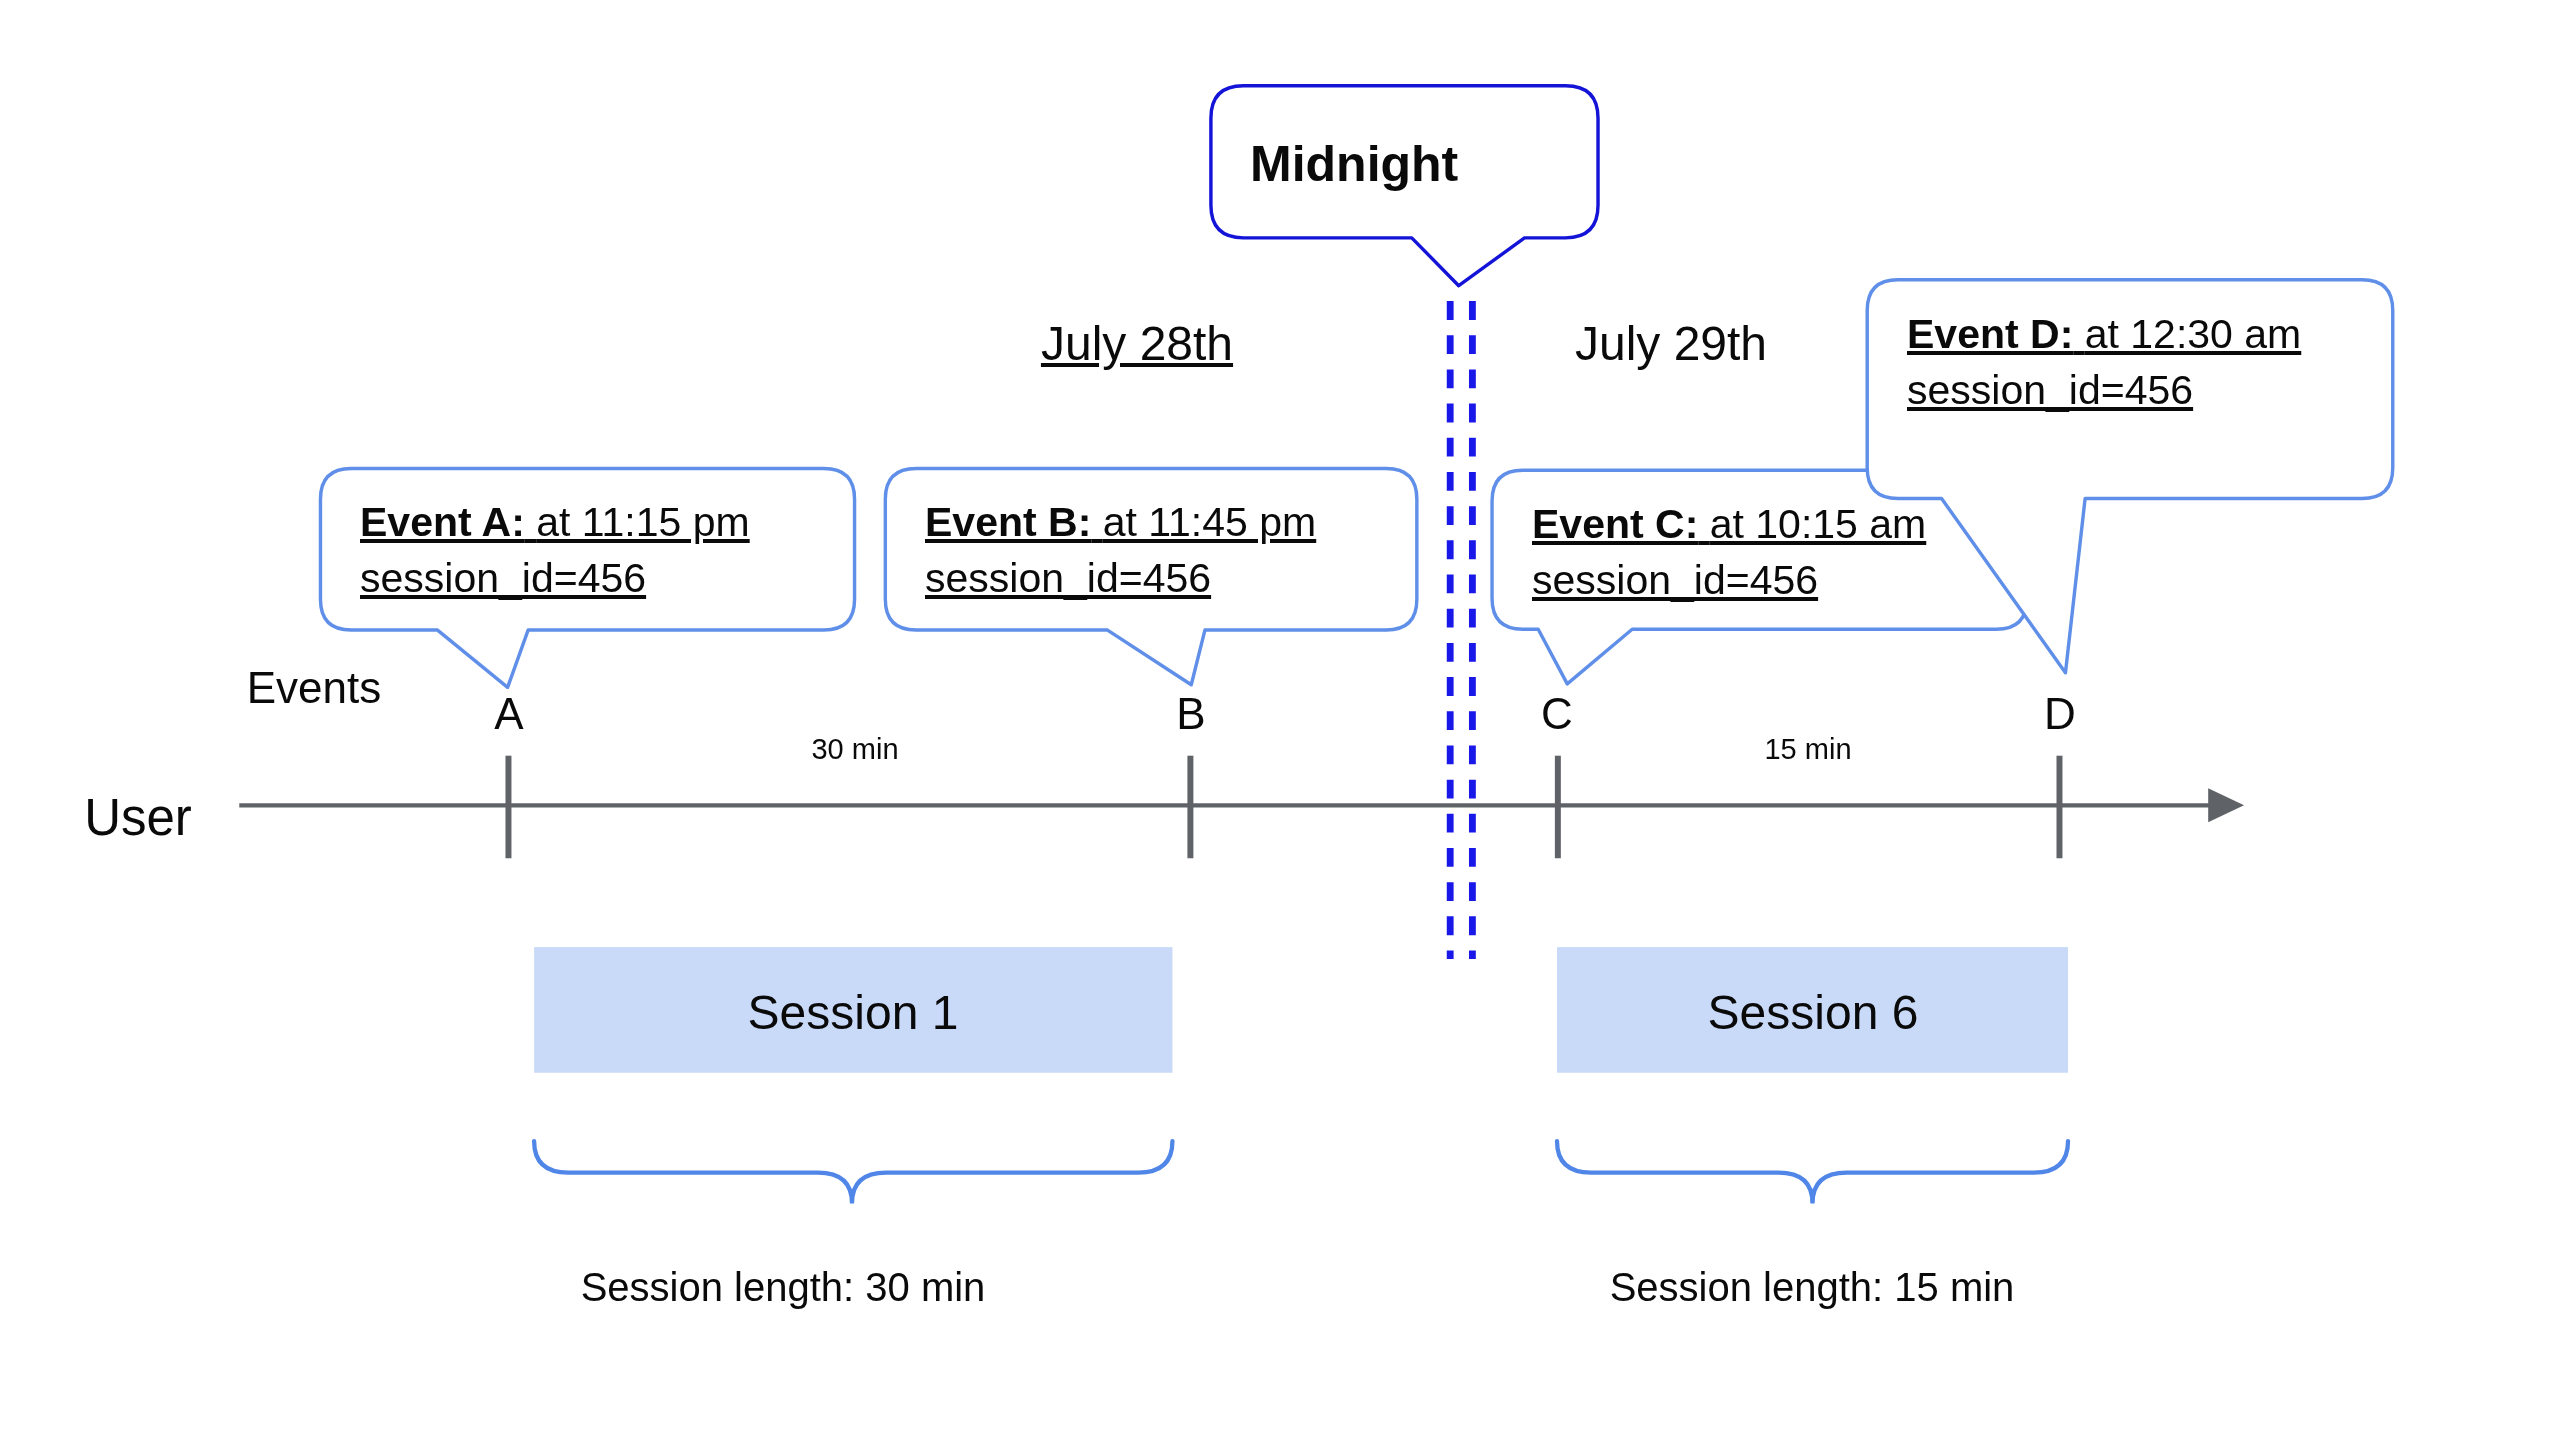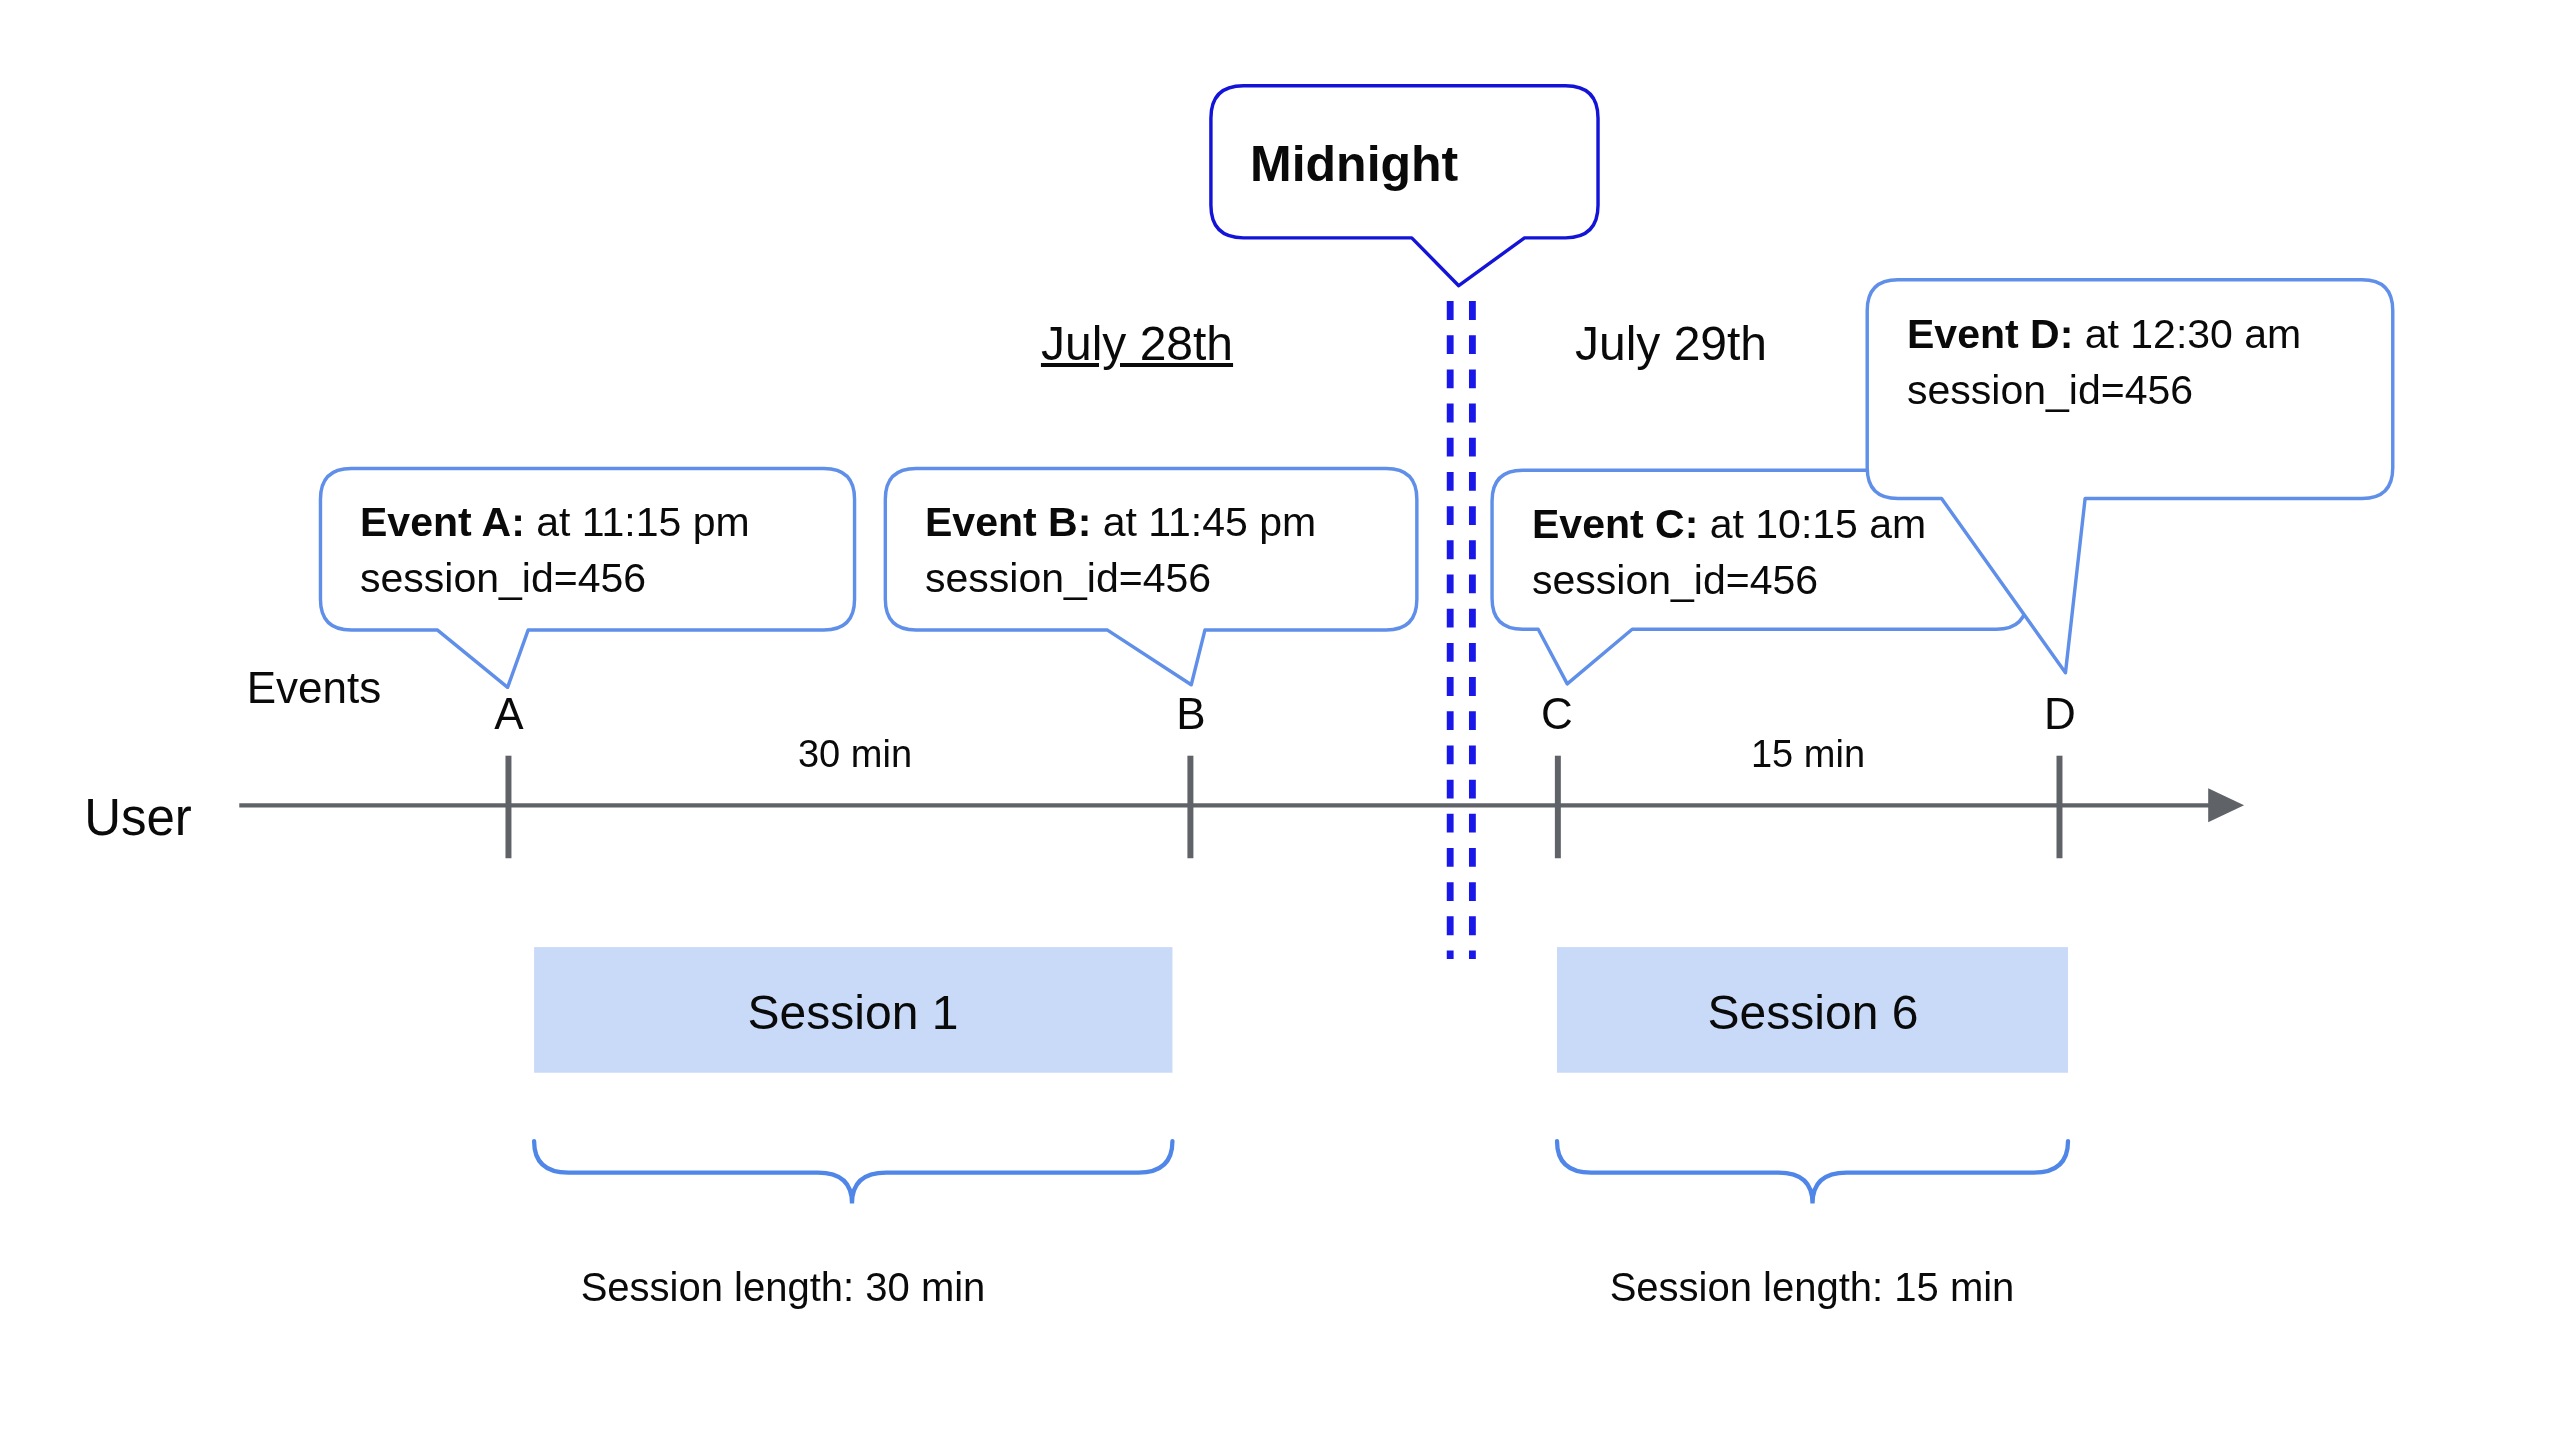--- a/index.html
+++ b/index.html
@@ -6,24 +6,24 @@
   .canvas {
     position:relative; width:2550px; height:1455px; background:#ffffff;
     font-family:"Liberation Sans", sans-serif; color:#0a0a0a; overflow:hidden;
   }
   .canvas svg.layer { position:absolute; left:0; top:0; width:2550px; height:1455px; }
   .txt { position:absolute; white-space:nowrap; }
   .center { transform:translateX(-50%); text-align:center; }
   .axis-label   { font-size:44px; }
   .user-label   { font-size:51px; }
   .tick-letter  { font-size:44px; }
-  .gap-label    { font-size:38px; }
+  .gap-label    { font-size:29px; }
   .date-label   { font-size:48px; }
   .midnight-txt { font-size:50px; font-weight:bold; }
-  .bubble-text  { font-size:41px; line-height:56px; }
+  .bubble-text  { font-size:41px; line-height:56px;text-decoration:underline; }
   .bubble-text .b { font-weight:bold; }
   .session-name { font-size:48px; }
   .session-len  { font-size:40px;text-align:right; }
 </style>
 </head>
 <body>
 
 <div class="canvas">
 
   <svg class="layer" viewBox="0 0 2984 1702">

